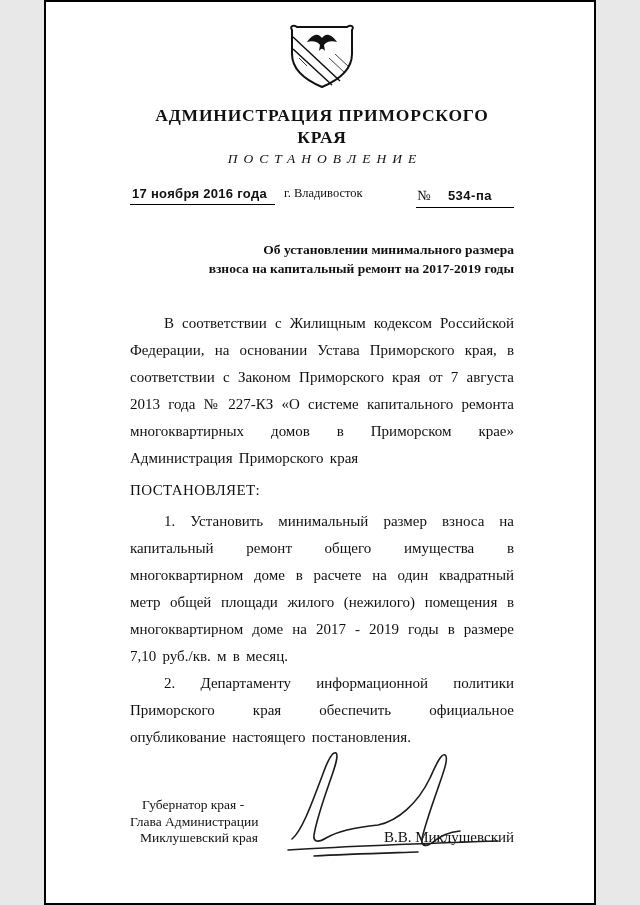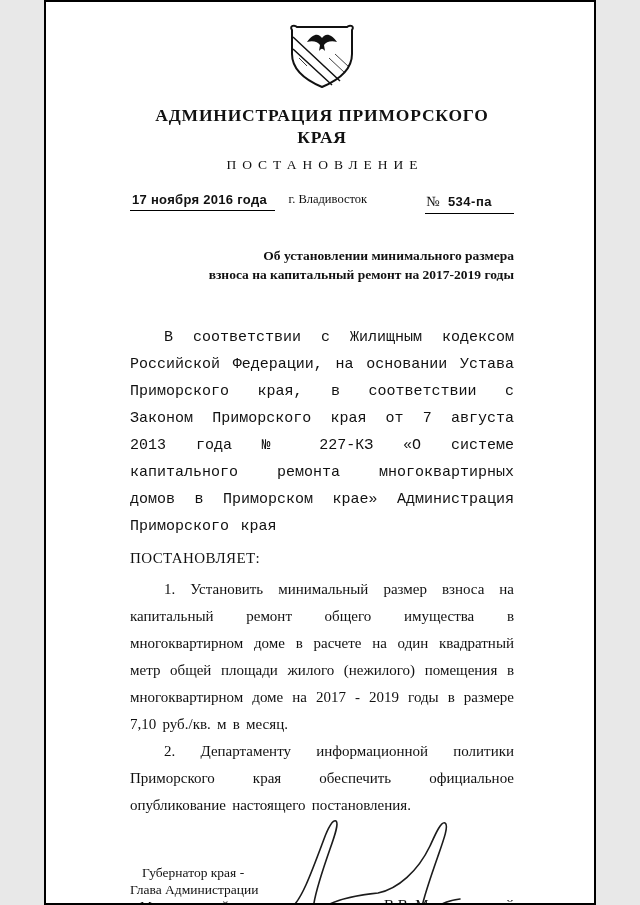--- a/index.html
+++ b/index.html
@@ -18,26 +18,27 @@
   .emblem { text-align: center; margin-top: 10px; }
   .org {
     margin: 10px 0 0;
     text-align: center;
     font-size: 17.5px;
     font-weight: bold;
     letter-spacing: 0.8px;
     line-height: 22px;
   }
   .doctype {
-    margin-top: 8px;
+    margin-top: 2px;
     text-align: center;
     font-size: 13.5px;
     letter-spacing: 6px;
     text-indent: 6px;
     line-height: 18px;
+    font-style: italic;
   }
   .meta-row {
     display: flex;
     align-items: flex-start;
     margin-top: 18px;
   }
   .date {
     font-family: "Liberation Sans", sans-serif;
     font-weight: 700;
     font-size: 13px;
@@ -57,38 +58,38 @@
     border-bottom: 1.5px solid #000;
     padding: 0 22px 3px 2px;
     white-space: nowrap;
   }
   .number-sign { font-size: 14px; }
   .number-value {
     font-family: "Liberation Sans", sans-serif;
     font-weight: 700;
     font-size: 13px;
     letter-spacing: 0.5px;
-    margin-left: 8px;
+    margin-left: 17px;
   }
   .subject {
     margin-top: 32px;
     text-align: right;
     font-weight: bold;
     font-size: 13.5px;
     line-height: 19px;
   }
   .body-par {
     margin: 0;
     font-size: 15px;
     line-height: 27px;
     text-align: justify;
     text-indent: 34px;
   }
   .stretch { word-spacing: 2.5px; }
-  .preamble { margin-top: 40px; font-family: Liberation Mono, monospace; }
+  .preamble { margin-top: 32px; }
   .resolve {
     margin: 5px 0 4px;
     font-size: 15px;
     line-height: 27px;
     letter-spacing: 0.4px;
   }
   .sig-block {
     position: relative;
     display: flex;
     justify-content: space-between;

